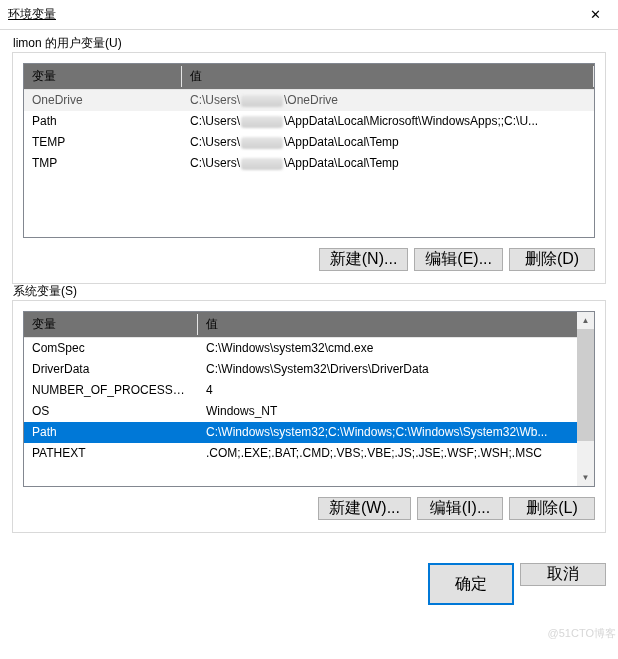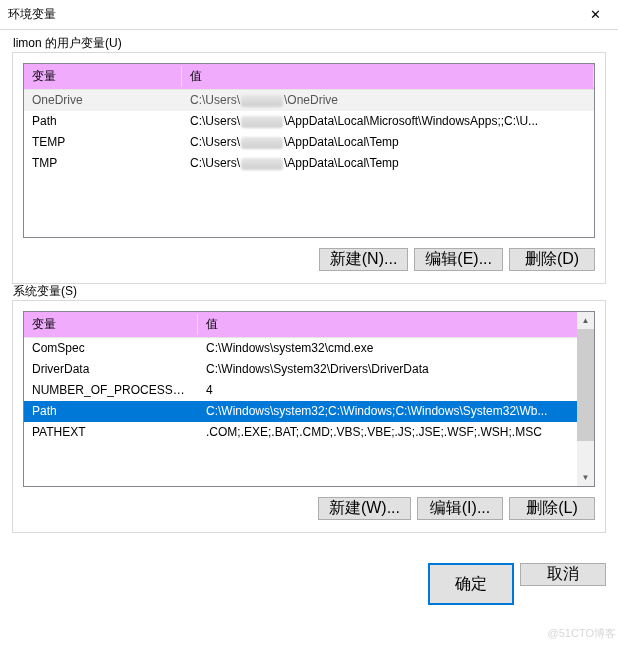--- a/index.html
+++ b/index.html
@@ -14,21 +14,21 @@
     position: relative;
   }
   .titlebar {
     height: 30px;
     display: flex;
     align-items: center;
     padding: 0 0 0 8px;
     border-bottom: 1px solid #d9d9d9;
     background: #fff;
   }
-  .titlebar .title { flex: 1; font-size: 12px; }
+  .titlebar .title { flex: 1; font-size: 12px; text-decoration: underline; }
   .titlebar .close {
     width: 45px;
     height: 29px;
     display: flex;
     align-items: center;
     justify-content: center;
     font-size: 13px;
     font-family: Arial, sans-serif;
   }
   .content {
@@ -61,21 +61,21 @@
   table {
     width: 100%;
     border-collapse: collapse;
     table-layout: fixed;
     font-size: 12px;
   }
   thead th {
     text-align: left;
     font-weight: normal;
     padding: 4px 8px;
-    background: #f0abfc;
+    background: #737373;
     border-bottom: 1px solid #e5e5e5;
     height: 24px;
     position: relative;
   }
   thead th::after {
     content: "";
     position: absolute;
     right: 0; top: 2px; bottom: 2px;
     width: 1px;
     background: #e5e5e5;
@@ -247,20 +247,24 @@
               <td colspan="2">C:\Windows\system32\cmd.exe</td>
             </tr>
             <tr>
               <td>DriverData</td>
               <td colspan="2">C:\Windows\System32\Drivers\DriverData</td>
             </tr>
             <tr>
               <td>NUMBER_OF_PROCESSORS</td>
               <td colspan="2">4</td>
             </tr>
+            <tr>
+              <td>OS</td>
+              <td colspan="2">Windows_NT</td>
+            </tr>
             <tr class="selected">
               <td>Path</td>
               <td colspan="2">C:\Windows\system32;C:\Windows;C:\Windows\System32\Wb...</td>
             </tr>
             <tr>
               <td>PATHEXT</td>
               <td colspan="2">.COM;.EXE;.BAT;.CMD;.VBS;.VBE;.JS;.JSE;.WSF;.WSH;.MSC</td>
             </tr>
           </tbody>
       </table>

